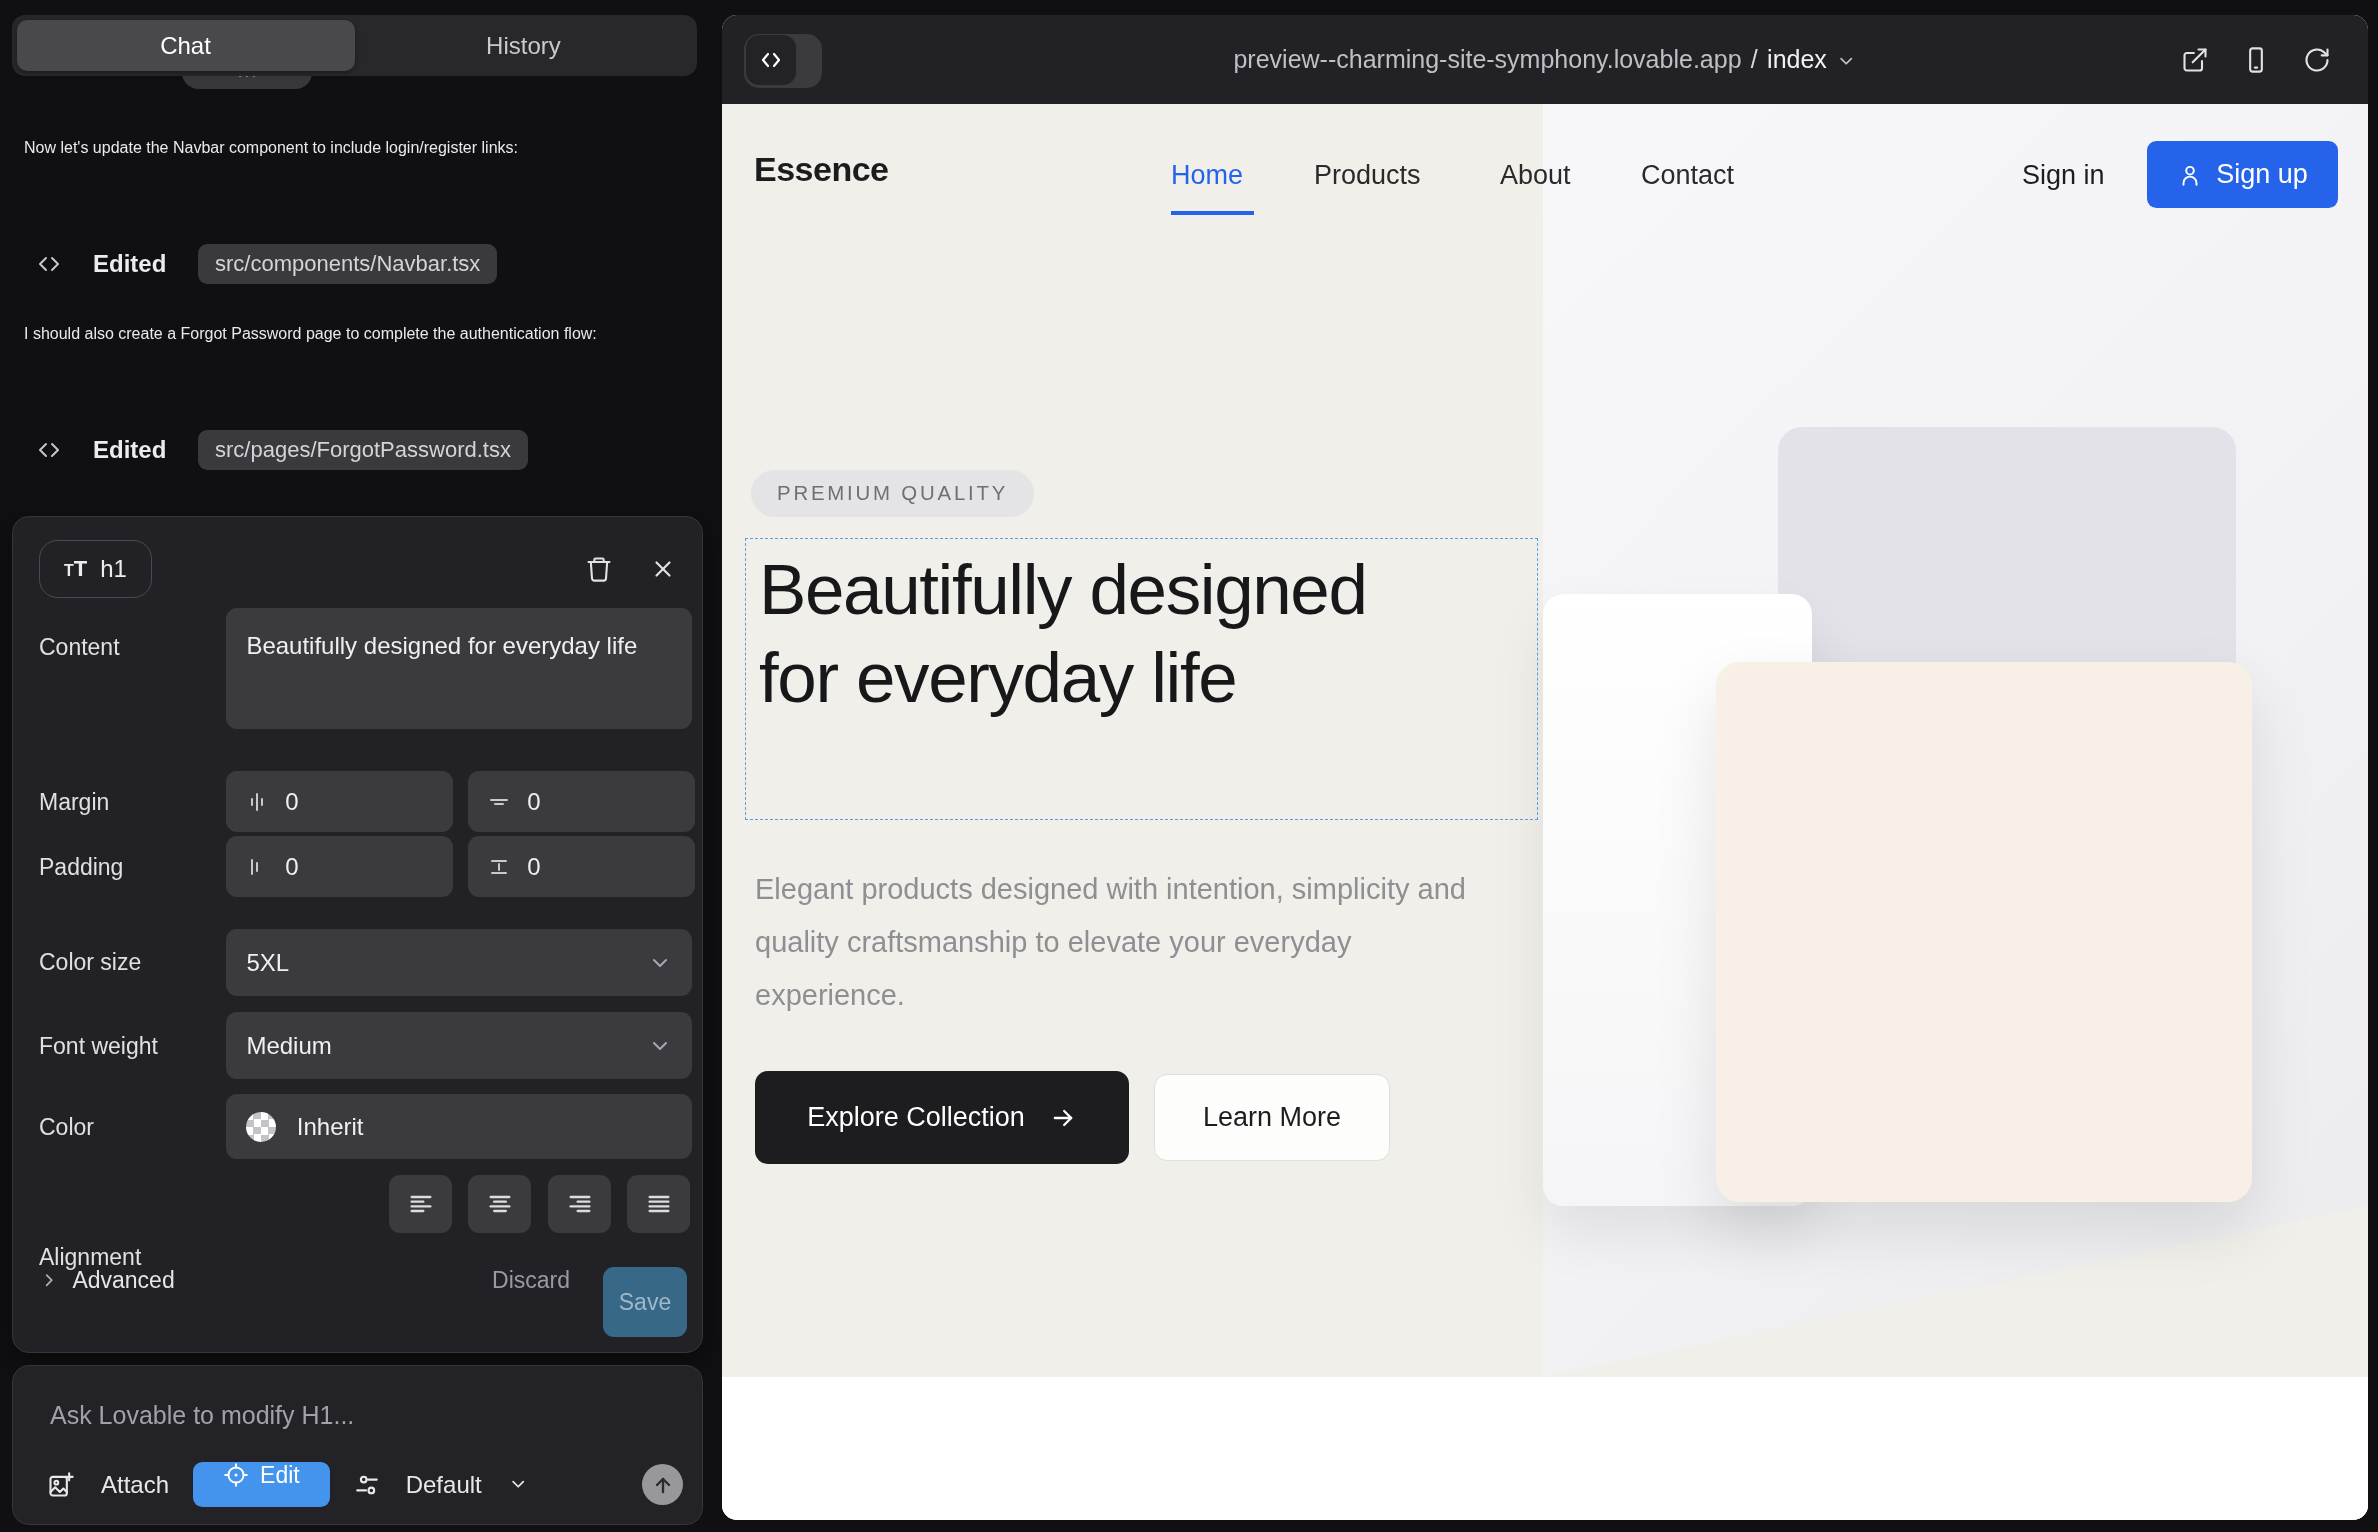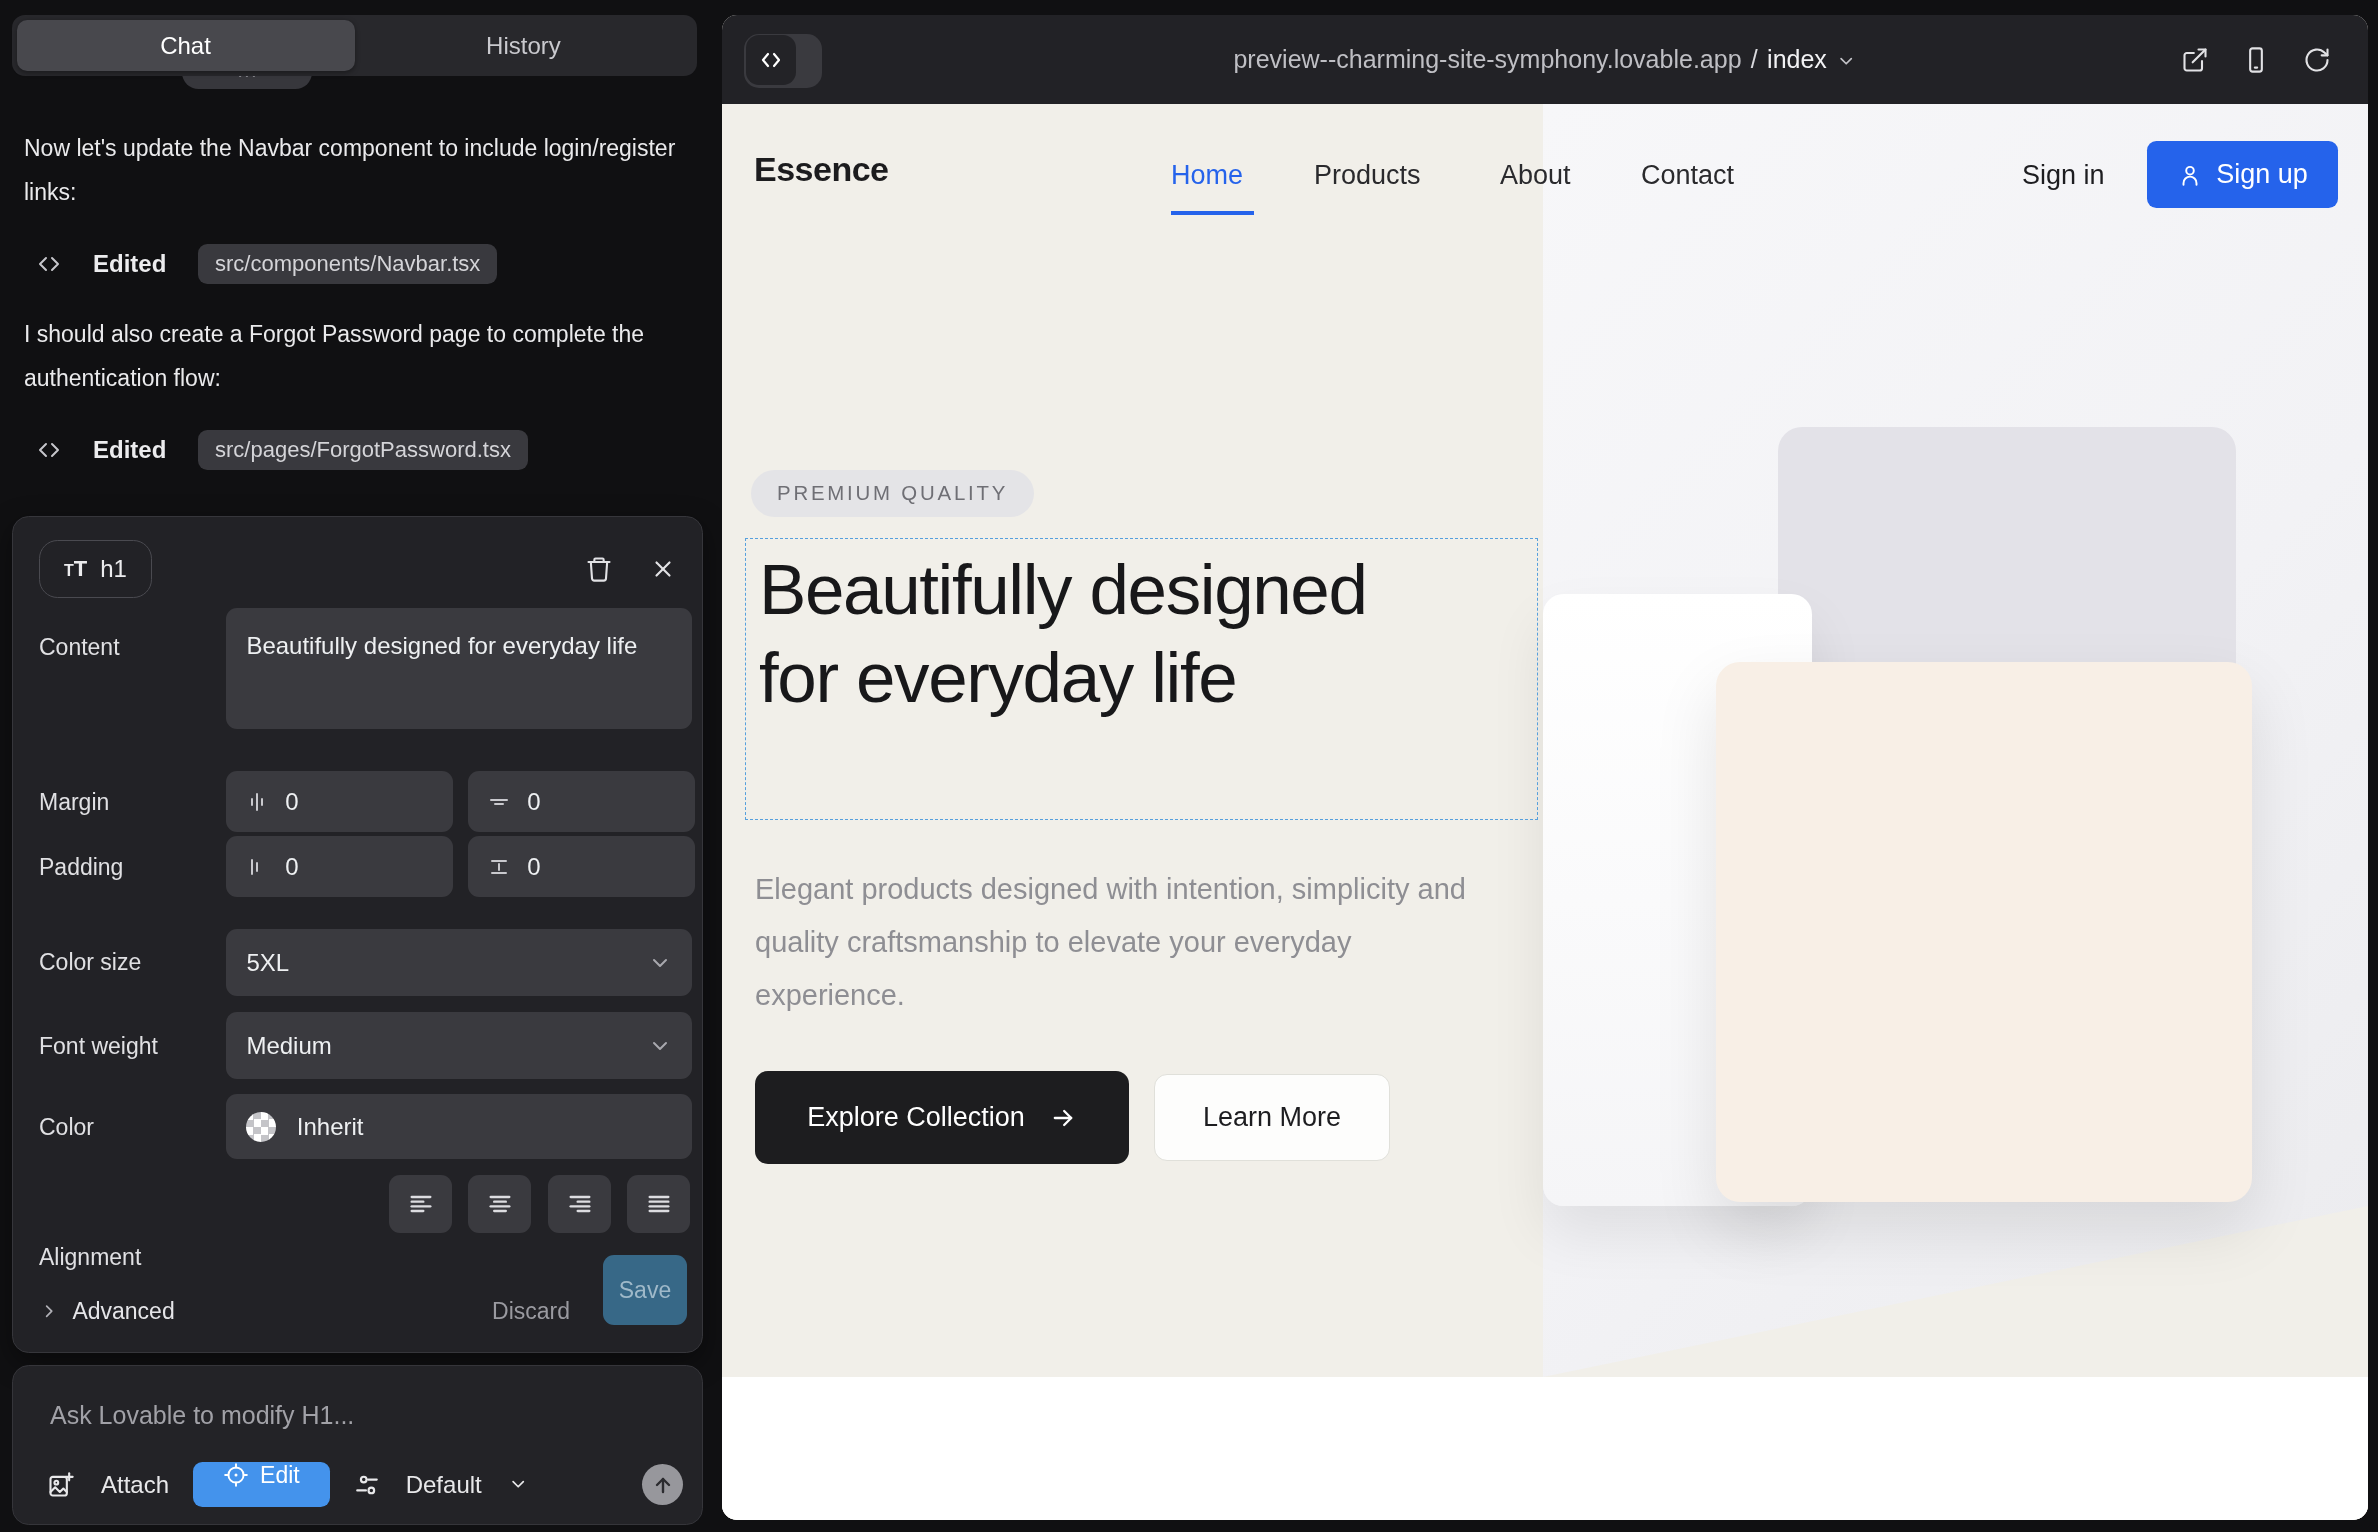--- a/index.html
+++ b/index.html
@@ -6,21 +6,21 @@
   html,body { width:2378px; height:1532px; background:#101012; font-family:"Liberation Sans","DejaVu Sans",sans-serif; overflow:hidden; }
   .app { position:relative; width:2378px; height:1532px; background:#101012; }
 
   
   .tabs { position:absolute; left:12px; top:15px; width:685px; height:61px; background:#28282c; border-radius:13px; z-index:5; display:flex; padding:4.6px; }
   .tab { flex:1; display:flex; align-items:center; justify-content:center; font-size:24px; color:#c9c9ce; border-radius:10.2px; cursor:pointer; }
   .tab.active { background:#48484d; color:#ffffff; box-shadow:0 1.9px 5.6px rgba(0,0,0,.35); }
 
   .scroll-chip { position:absolute; left:182px; top:56px; width:130px; height:33px; background:#37373c; border-radius:16.7px; z-index:1; color:#86868c; font-size:20.4px; text-align:center; line-height:37px; }
 
-  .msg { position:absolute; left:24px; width:663px; font-size:23px; line-height:44px; color:#eaeaec; }
+  .msg { position:absolute; left:24px; width:663px; font-size:16px; line-height:44px; color:#eaeaec; }
   .msg-1 { top:126px; }
   .msg-2 { top:312px; }
 
   .edited-row { position:absolute; left:37px; height:41px; display:flex; align-items:center; gap:32px; }
   .edited-row-1 { top:243px; }
   .edited-row-2 { top:429px; }
   .code-icon { color:#c6c6cb; display:flex; }
   .edited-label { font-size:24px; font-weight:bold; color:#ececee; }
   .file-chip { background:#39393e; border-radius:9.3px; padding:0 16.7px; height:40px; line-height:40px; font-size:22px; color:#d4d4d8; white-space:nowrap; cursor:pointer; }
 
@@ -37,21 +37,21 @@
 
   .f-label { position:absolute; left:26px; font-size:23px; color:#e0e0e3; }
   .field-box { position:absolute; background:#3a3a3f; border-radius:11px; color:#eef0f2; }
   .content-box { left:213px; top:91px; width:466px; height:121px; padding:18.6px 20.4px; font-size:24px; line-height:38px; cursor:text; }
   .pair-box { width:227px; height:61px; display:flex; align-items:center; gap:16.7px; padding:0 18.6px; font-size:24px; cursor:text; }
   .pair-icon { color:#c9c9ce; display:flex; }
   .select-box { left:213px; width:466px; height:67px; display:flex; align-items:center; padding:0 20.4px; font-size:24px; cursor:pointer; }
   .select-box .chev { margin-left:auto; color:#a8a8ae; display:flex; }
   .swatch { width:30px; height:30px; border-radius:50%; margin-right:20.4px; background:repeating-conic-gradient(#c4c4c8 0% 25%, #ffffff 0% 50%); background-size:15px 15px; }
   .align-btn { position:absolute; top:658px; width:63px; height:58px; background:#3a3a3f; border-radius:11px; border:none; cursor:pointer; color:#dddde1; display:flex; align-items:center; justify-content:center; }
-  .editor-footer { position:absolute; left:26px; right:15px; top:750px; height:58px; display:flex; align-items:flex-end; }
+  .editor-footer { position:absolute; left:26px; right:15px; top:750px; height:58px; display:flex; align-items:flex-start; }
   .advanced { display:flex; align-items:center; gap:13px; color:#e6e6e9; font-size:23px; cursor:pointer; }
   .advanced .chev-r { color:#b0b0b6; display:flex; }
   .discard-btn { margin-left:auto; margin-right:33px; background:none; border:none; color:#9a9aa0; font-size:23px; cursor:pointer; }
   .save-btn { width:84px; height:70px; background:#376887; border:none; border-radius:11px; color:#9fb9c9; font-size:23px; cursor:pointer; }
 
   
   .composer { position:absolute; left:12px; top:1365px; width:691px; height:160px; background:#232327; border:0.9px solid #35353a; border-radius:16.7px; }
   .composer-input { position:absolute; left:37px; top:35px; width:612px; background:transparent; border:none; outline:none; font-size:25px; color:#eaeaec; font-family:inherit; }
   .composer-input::placeholder { color:#a1a1a7; }
   .composer-row { position:absolute; left:34px; right:18.6px; top:96px; height:45px; display:flex; align-items:center; }

